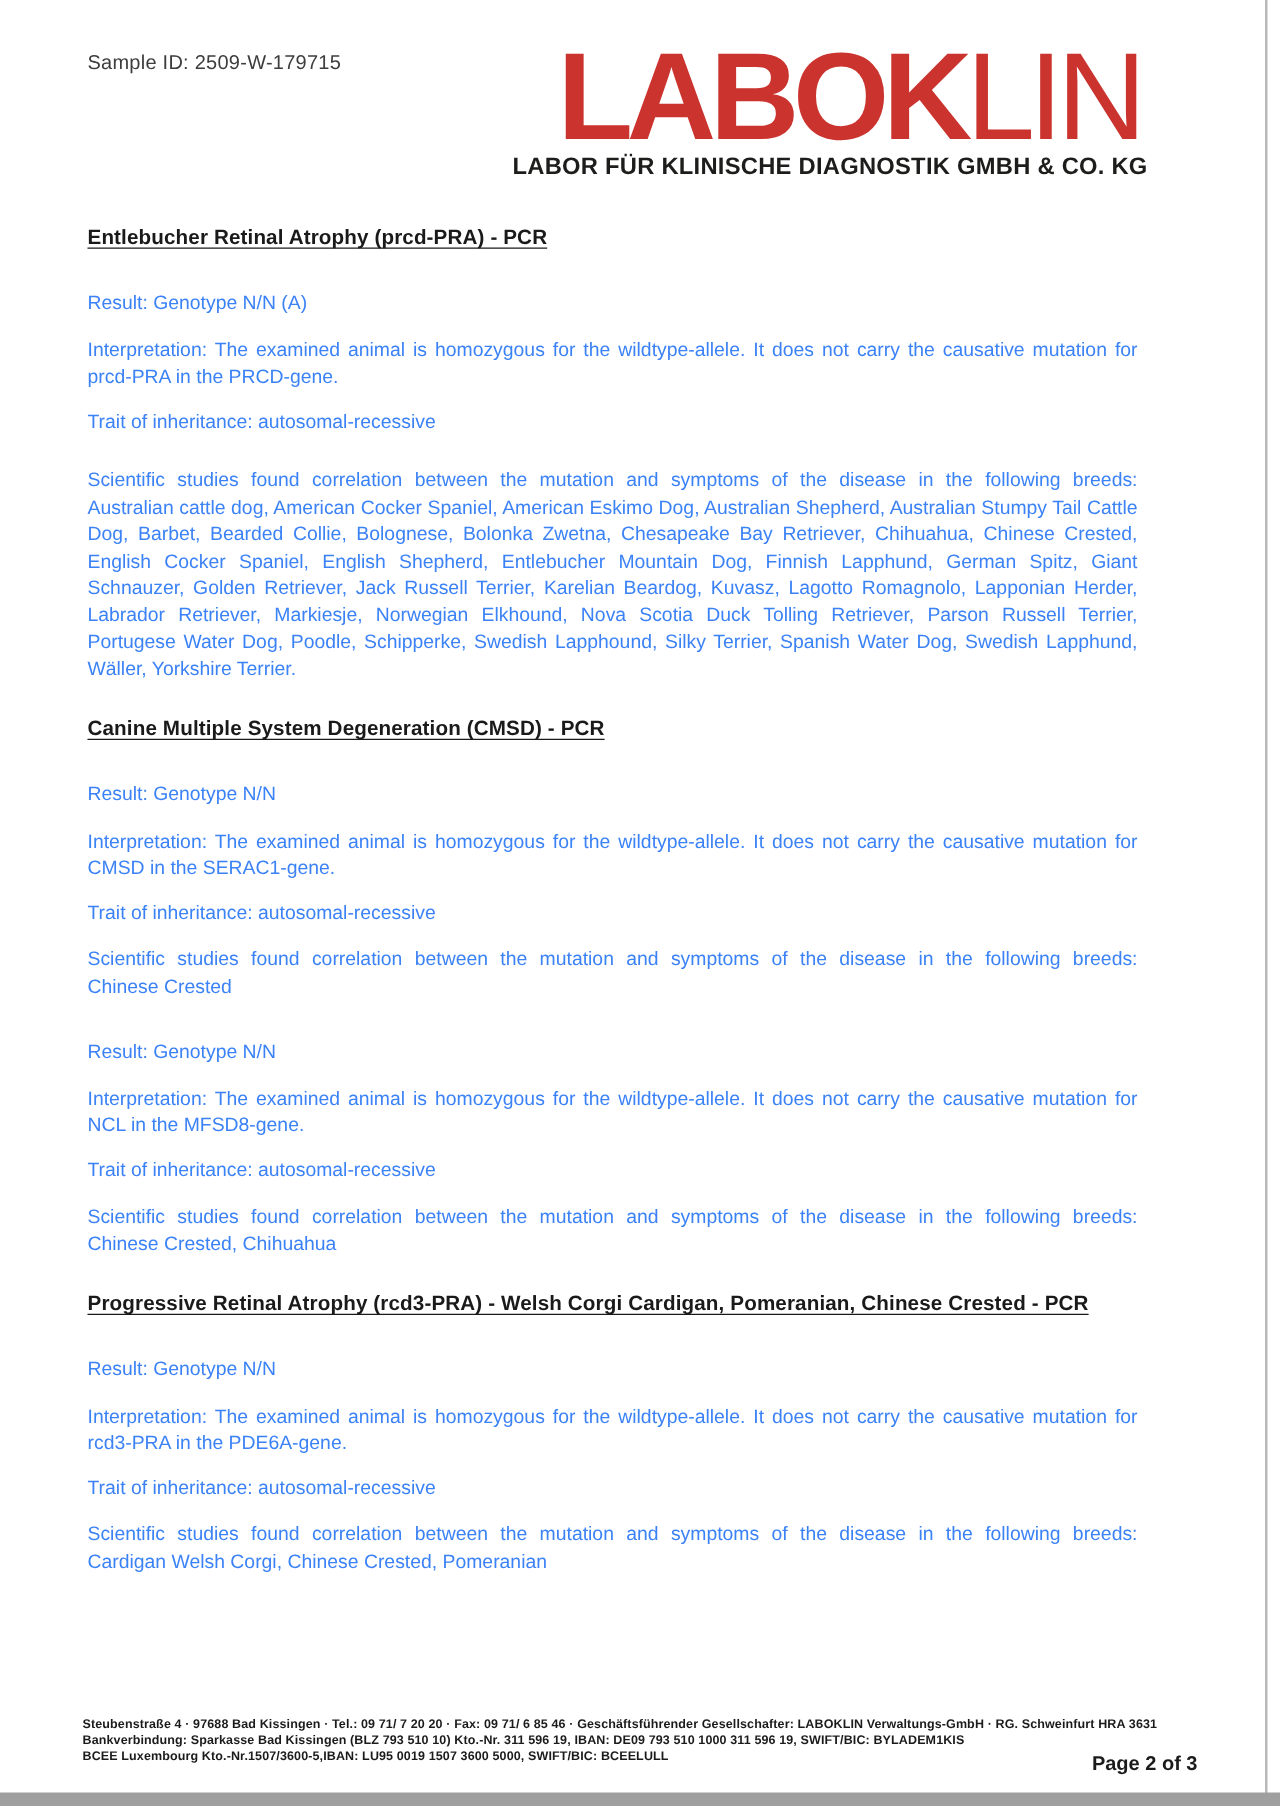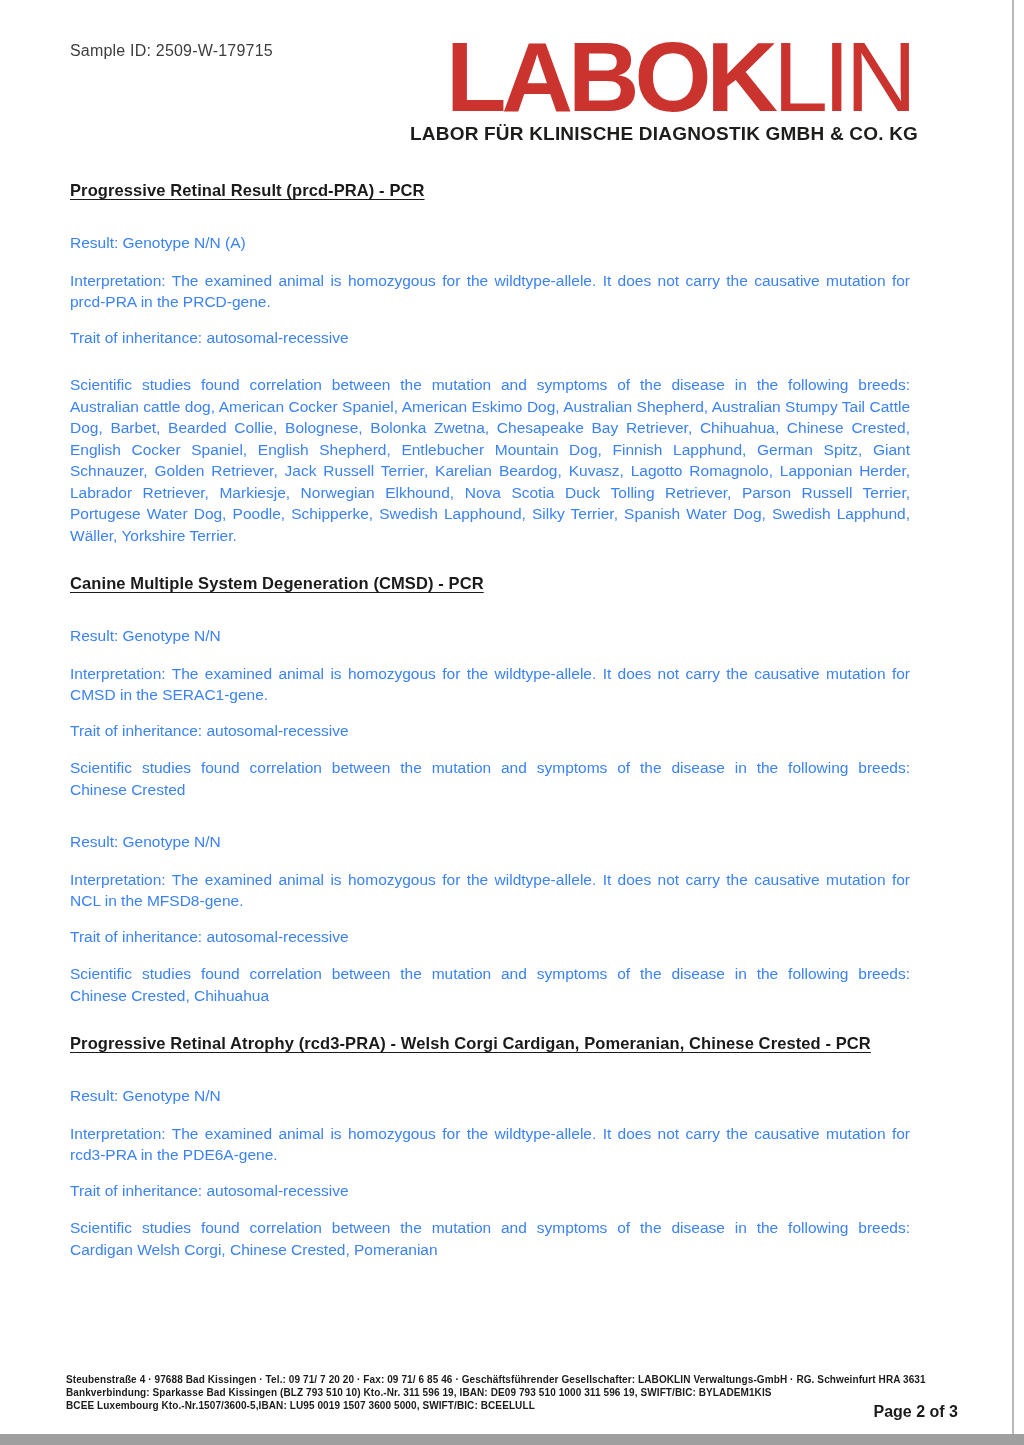--- a/index.html
+++ b/index.html
@@ -131,21 +131,21 @@
       <div class="sample-id">Sample ID: 2509-W-179715</div>
       <div class="logo-block">
         <div class="logo-word" style="color:#CB332E;">
           <span class="logo-bold">LABOK</span><span class="logo-light">LIN</span>
         </div>
         <div class="logo-subtitle">LABOR FÜR KLINISCHE DIAGNOSTIK GMBH &amp; CO. KG</div>
       </div>
     </div>
 
     <section class="test-section">
-      <h2 class="section-heading">Progressive Retinal Result (prcd-PRA) - PCR</h2>
+      <h2 class="section-heading">Entlebucher Retinal Atrophy (prcd-PRA) - PCR</h2>
       <p class="body-text result-line">Result: Genotype N/N (A)</p>
       <p class="body-text interp-para">Interpretation: The examined animal is homozygous for the wildtype-allele. It does not carry the causative mutation for prcd-PRA in the PRCD-gene.</p>
       <p class="body-text trait-line">Trait of inheritance: autosomal-recessive</p>
       <div class="body-text sci-block sci-lg">
         <div class="justify-full">Scientific studies found correlation between the mutation and symptoms of the disease in the following breeds:</div>
         <div class="justify">Australian cattle dog, American Cocker Spaniel, American Eskimo Dog, Australian Shepherd, Australian Stumpy Tail Cattle Dog, Barbet, Bearded Collie, Bolognese, Bolonka Zwetna, Chesapeake Bay Retriever, Chihuahua, Chinese Crested, English Cocker Spaniel, English Shepherd, Entlebucher Mountain Dog, Finnish Lapphund, German Spitz, Giant Schnauzer, Golden Retriever, Jack Russell Terrier, Karelian Beardog, Kuvasz, Lagotto Romagnolo, Lapponian Herder, Labrador Retriever, Markiesje, Norwegian Elkhound, Nova Scotia Duck Tolling Retriever, Parson Russell Terrier, Portugese Water Dog, Poodle, Schipperke, Swedish Lapphound, Silky Terrier, Spanish Water Dog, Swedish Lapphund, Wäller, Yorkshire Terrier.</div>
       </div>
     </section>
 
     <section class="test-section">

